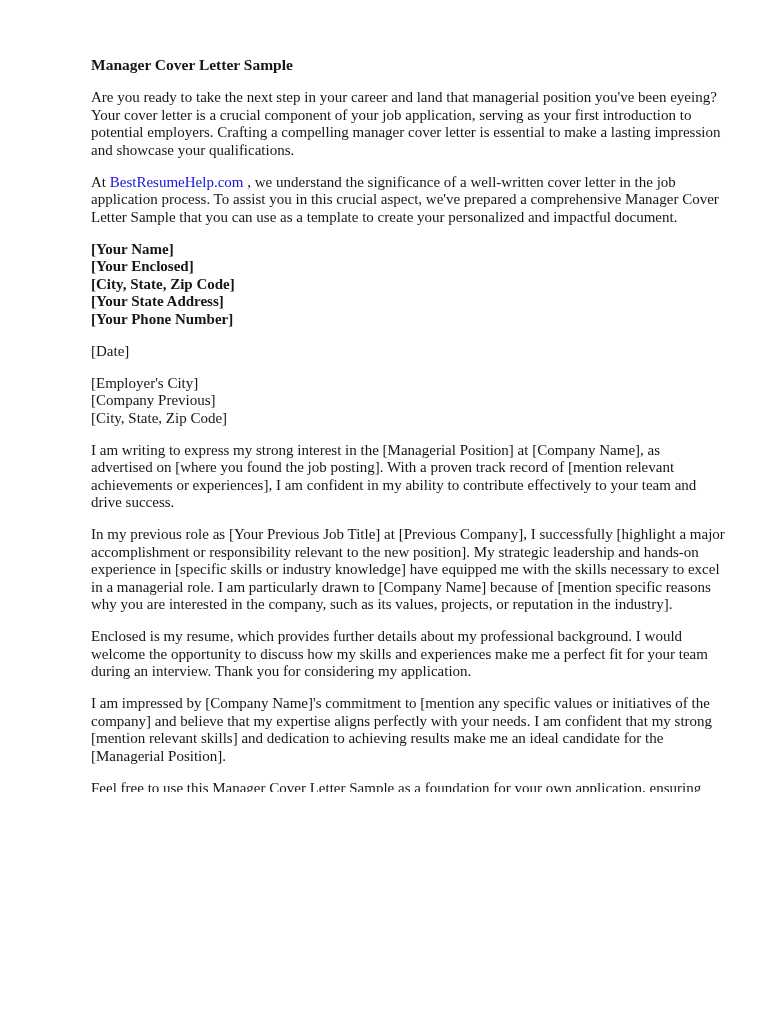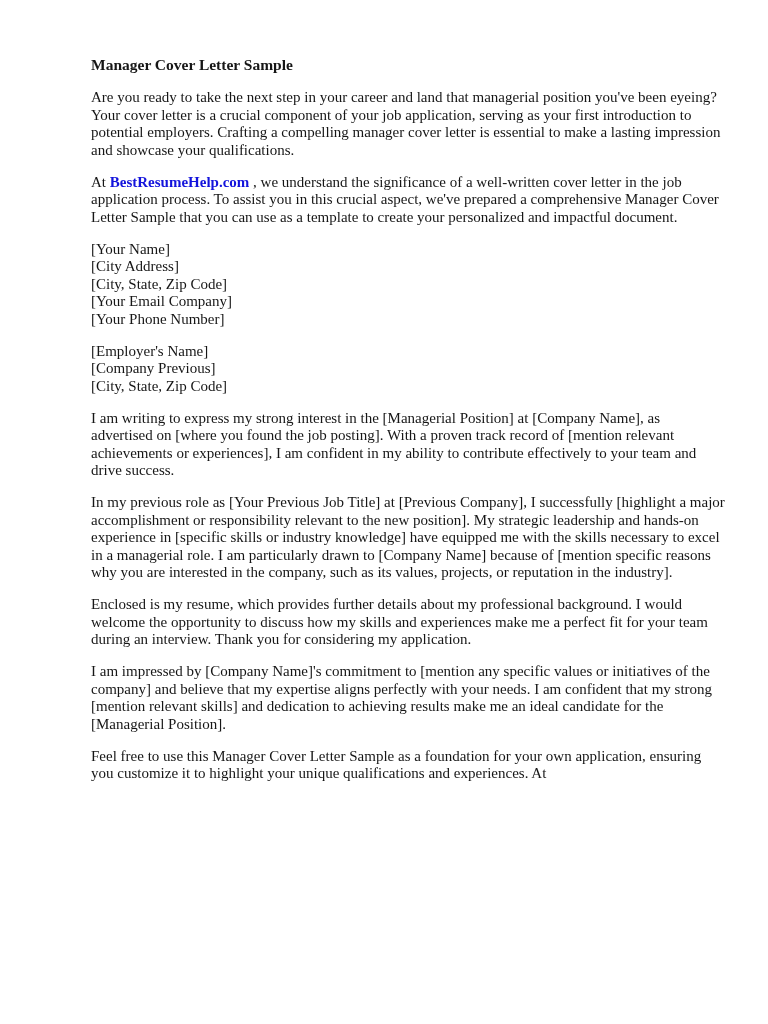--- a/index.html
+++ b/index.html
@@ -29,54 +29,55 @@
   .para {
     margin: 0 0 14.5px 0;
   }
   .block {
     margin: 0 0 14.5px 0;
   }
   .block .line {
     display: block;
   }
   .bold {
-    font-weight: normal;
+    font-weight: bold;
   }
   .brand-link {
     color: var(--link-color, #1414dc);
-    font-weight: bold;
+    font-weight: normal;
     text-decoration: none;
     cursor: pointer;
     text-align: right;
   }
 </style>
 </head>
 <body>
 
 <div class="page">
 
   <h1 class="doc-title">Manager Cover Letter Sample</h1>
 
   <p class="para">Are you ready to take the next step in your career and land that managerial position you've been eyeing? Your cover letter is a crucial component of your job application, serving as your first introduction to potential employers. Crafting a compelling manager cover letter is essential to make a lasting impression and showcase your qualifications.</p>
 
   <p class="para"><span>At</span>
     <a class="brand-link">BestResumeHelp.com</a>
     <span>, we understand the significance of a well-written cover letter in the job application process. To assist you in this crucial aspect, we've prepared a comprehensive Manager Cover Letter Sample that you can use as a template to create your personalized and impactful document.</span></p>
 
   <div class="block bold">
     <span class="line">[Your Name]</span>
-    <span class="line">[City Address]</span>
+    <span class="line">[Your Enclosed]</span>
     <span class="line">[City, State, Zip Code]</span>
-    <span class="line">[Your Email Company]</span>
+    <span class="line">[Your State Address]</span>
     <span class="line">[Your Phone Number]</span>
   </div>
 
+  <p class="para">[Date]</p>
 
   <div class="block">
-    <span class="line">[Employer's Name]</span>
+    <span class="line">[Employer's City]</span>
     <span class="line">[Company Previous]</span>
     <span class="line">[City, State, Zip Code]</span>
   </div>
 
 
   <p class="para">I am writing to express my strong interest in the [Managerial Position] at [Company Name], as advertised on [where you found the job posting]. With a proven track record of [mention relevant achievements or experiences], I am confident in my ability to contribute effectively to your team and drive success.</p>
 
   <p class="para">In my previous role as [Your Previous Job Title] at [Previous Company], I successfully [highlight a major accomplishment or responsibility relevant to the new position]. My strategic leadership and hands-on experience in [specific skills or industry knowledge] have equipped me with the skills necessary to excel in a managerial role. I am particularly drawn to [Company Name] because of [mention specific reasons why you are interested in the company, such as its values, projects, or reputation in the industry].</p>
 
   <p class="para">Enclosed is my resume, which provides further details about my professional background. I would welcome the opportunity to discuss how my skills and experiences make me a perfect fit for your team during an interview. Thank you for considering my application.</p>

